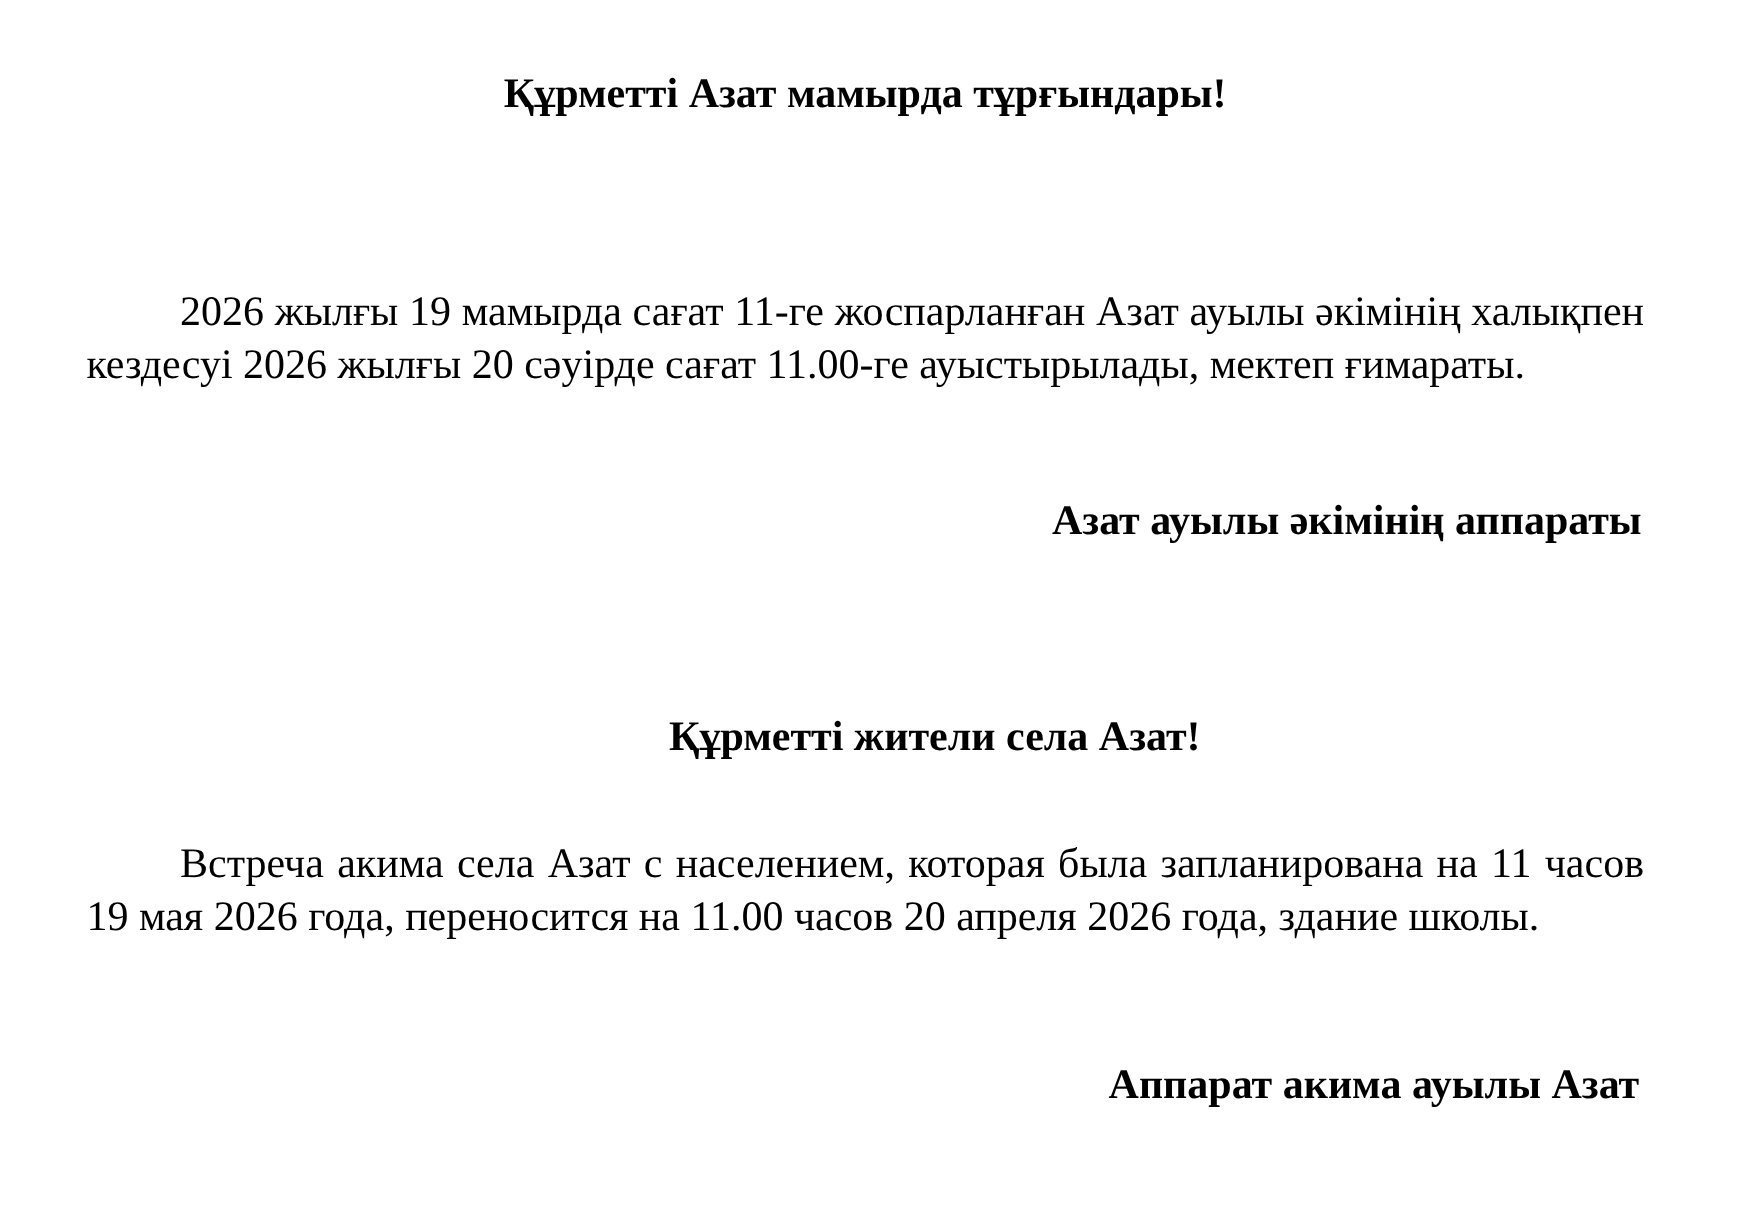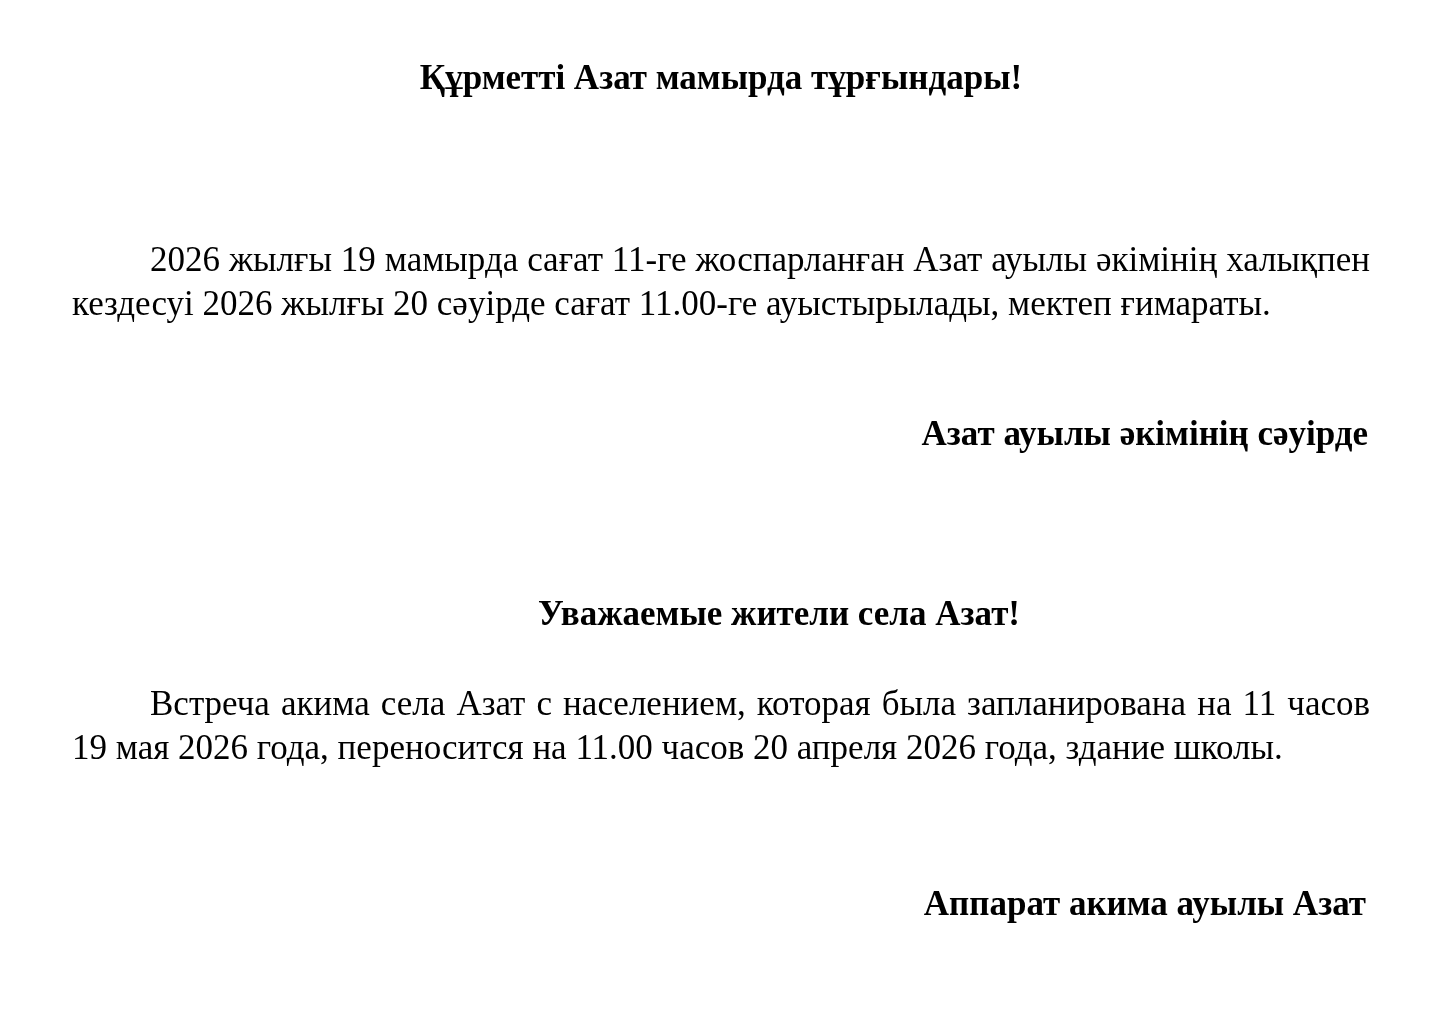--- a/index.html
+++ b/index.html
@@ -46,27 +46,27 @@
       text-align: right;
       font-weight: bold;
       font-size: 35px;
       line-height: 40px;
       white-space: nowrap;
     }
     #kk-heading { top: 58px; }
     #kk-body { top: 190px; margin-top: 48px; }
     #kk-sign { top: 414px; right: 2px; }
     #ru-heading { top: 594px; left: 58px; }
-    #ru-body { top: 682px; }
+    #ru-body { top: 698px; }
     #ru-sign { top: 884px; right: 4px; }
   </style>
 </head>
 <body>
 
 <div class="page">
   <div id="kk-heading" class="heading">Құрметті Азат мамырда тұрғындары!</div>
   <div id="kk-body" class="para">2026 жылғы 19 мамырда сағат 11-ге жоспарланған Азат ауылы әкімінің халықпен кездесуі 2026 жылғы 20 сәуірде сағат 11.00-ге ауыстырылады, мектеп ғимараты.</div>
-  <div id="kk-sign" class="signature">Азат ауылы әкімінің сәуірде</div>
+  <div id="kk-sign" class="signature">Азат ауылы әкімінің аппараты</div>
 
-  <div id="ru-heading" class="heading">Уважаемые жители села Азат!</div>
+  <div id="ru-heading" class="heading">Құрметті жители села Азат!</div>
   <div id="ru-body" class="para">Встреча акима села Азат с населением, которая была запланирована на 11 часов 19 мая 2026 года, переносится на 11.00 часов 20 апреля 2026 года, здание школы.</div>
   <div id="ru-sign" class="signature">Аппарат акима ауылы Азат</div>
 </div>
 
 </body></html>

